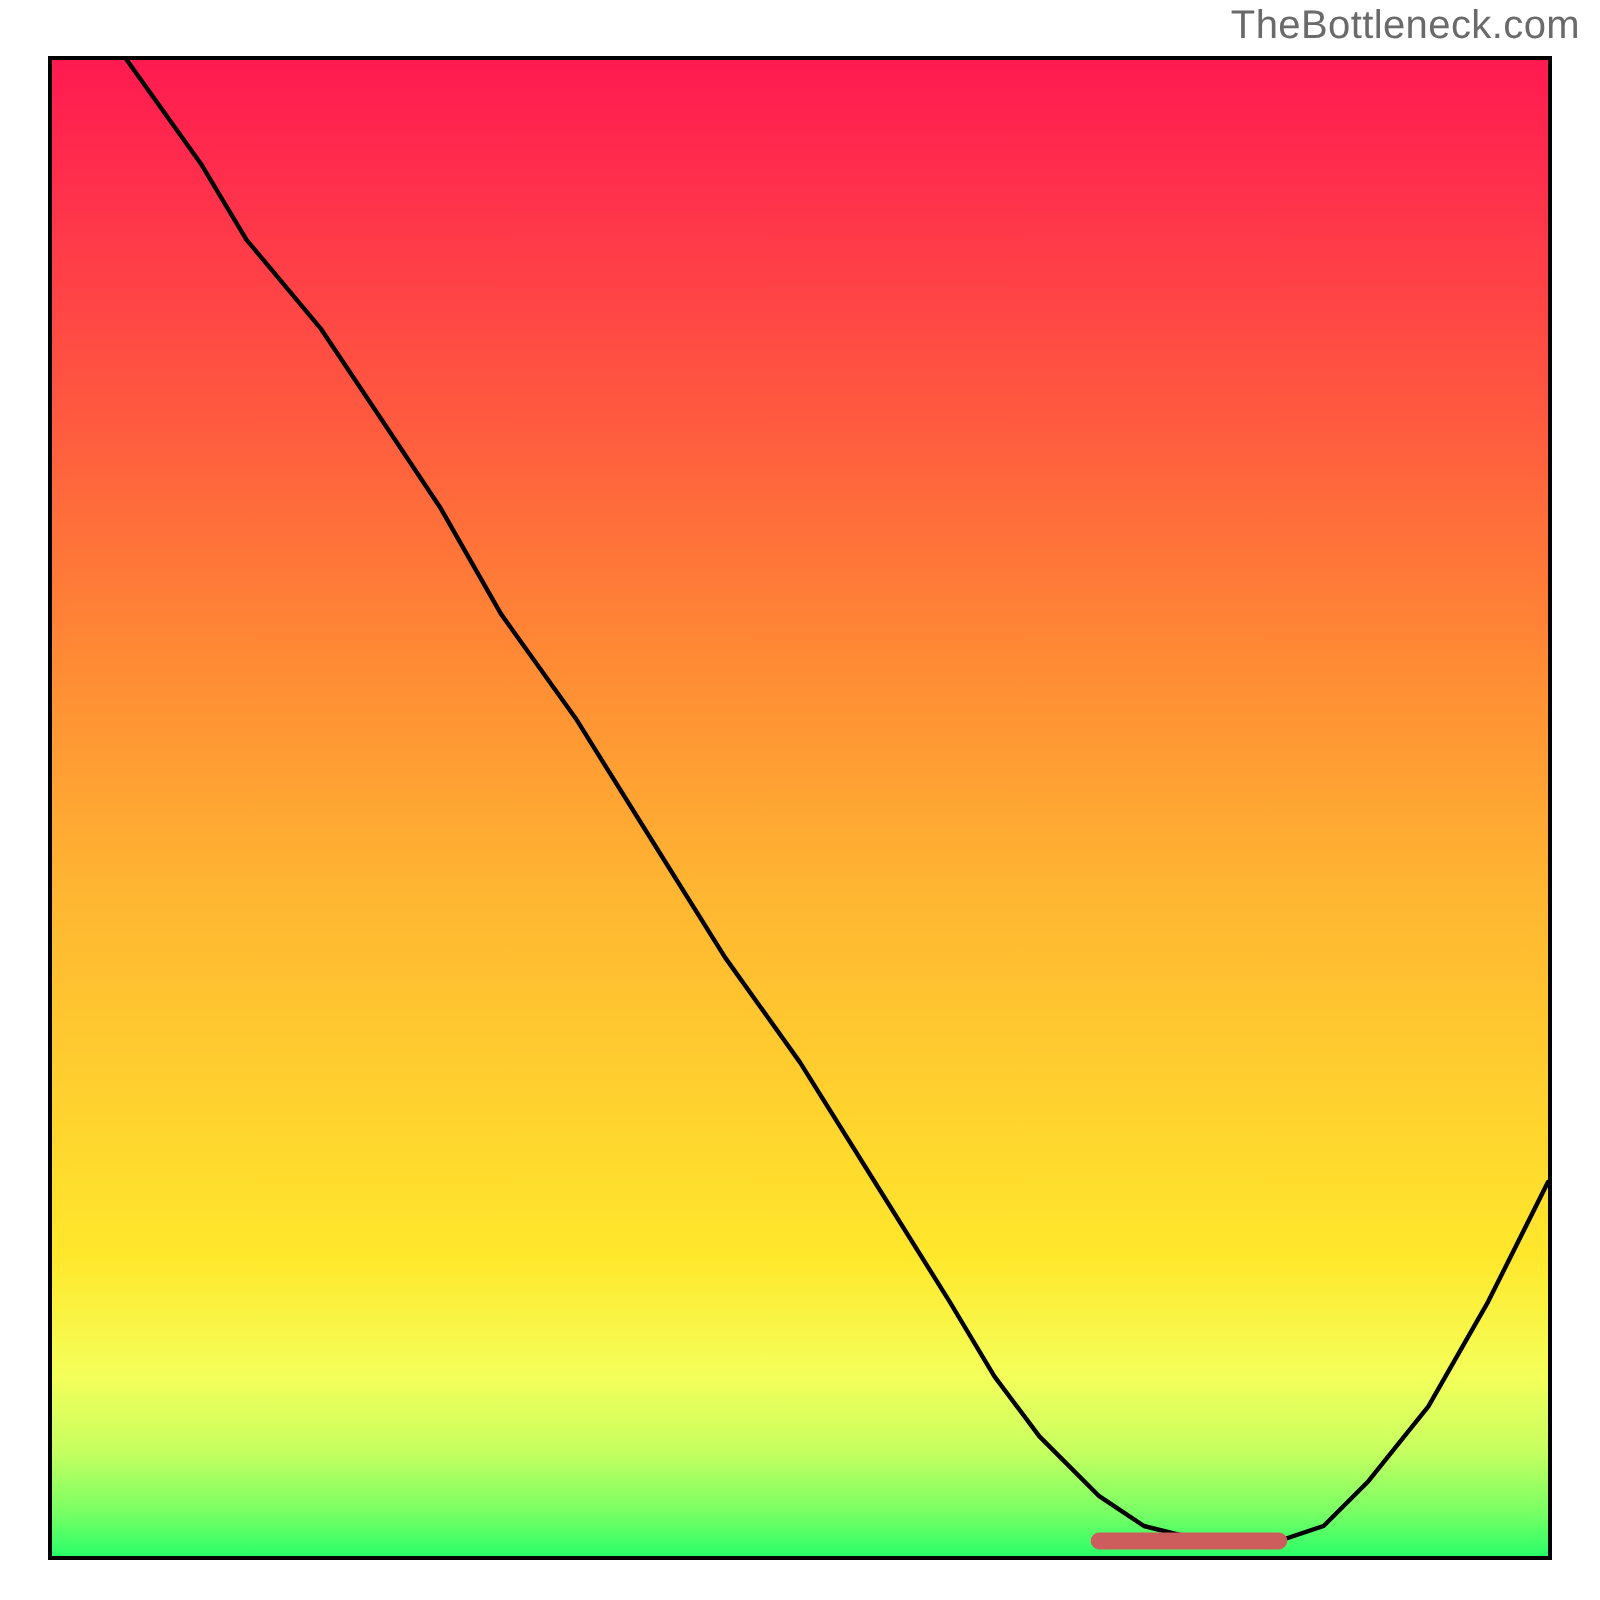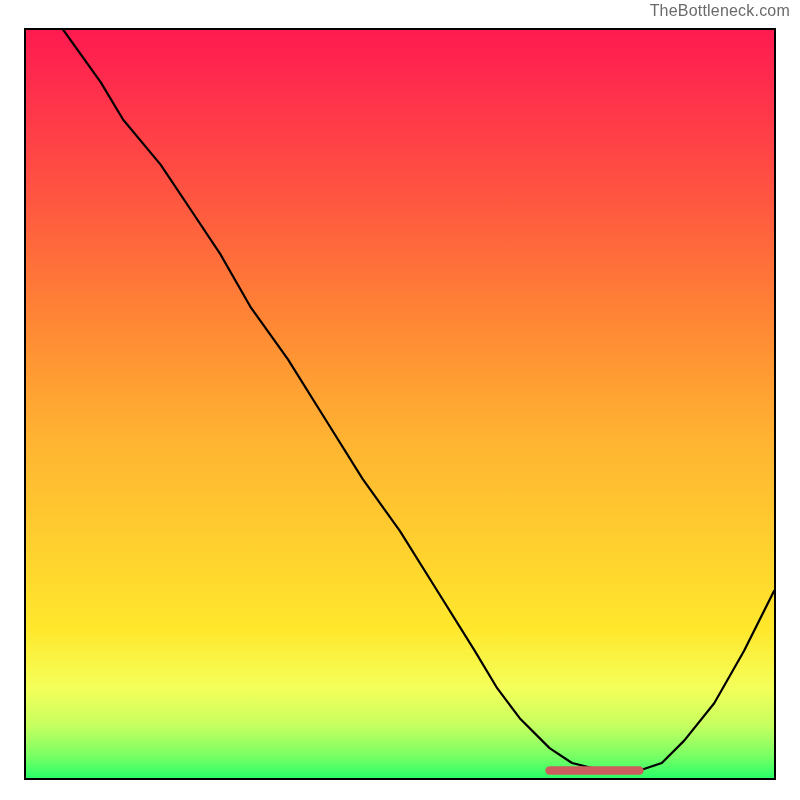--- a/index.html
+++ b/index.html
@@ -13,21 +13,21 @@
   }
   .wrap {
     position: relative;
     width: 800px;
     height: 800px;
   }
   .attribution {
     position: absolute;
     top: 2px;
     right: 10px;
-    font-size: 16px;
+    font-size: 20px;
     font-weight: 400;
     color: #6a6a6a;
     letter-spacing: 0.2px;
   }
   .plot-area {
     position: absolute;
     left: 24px;
     top: 28px;
     width: 752px;
     height: 752px;

